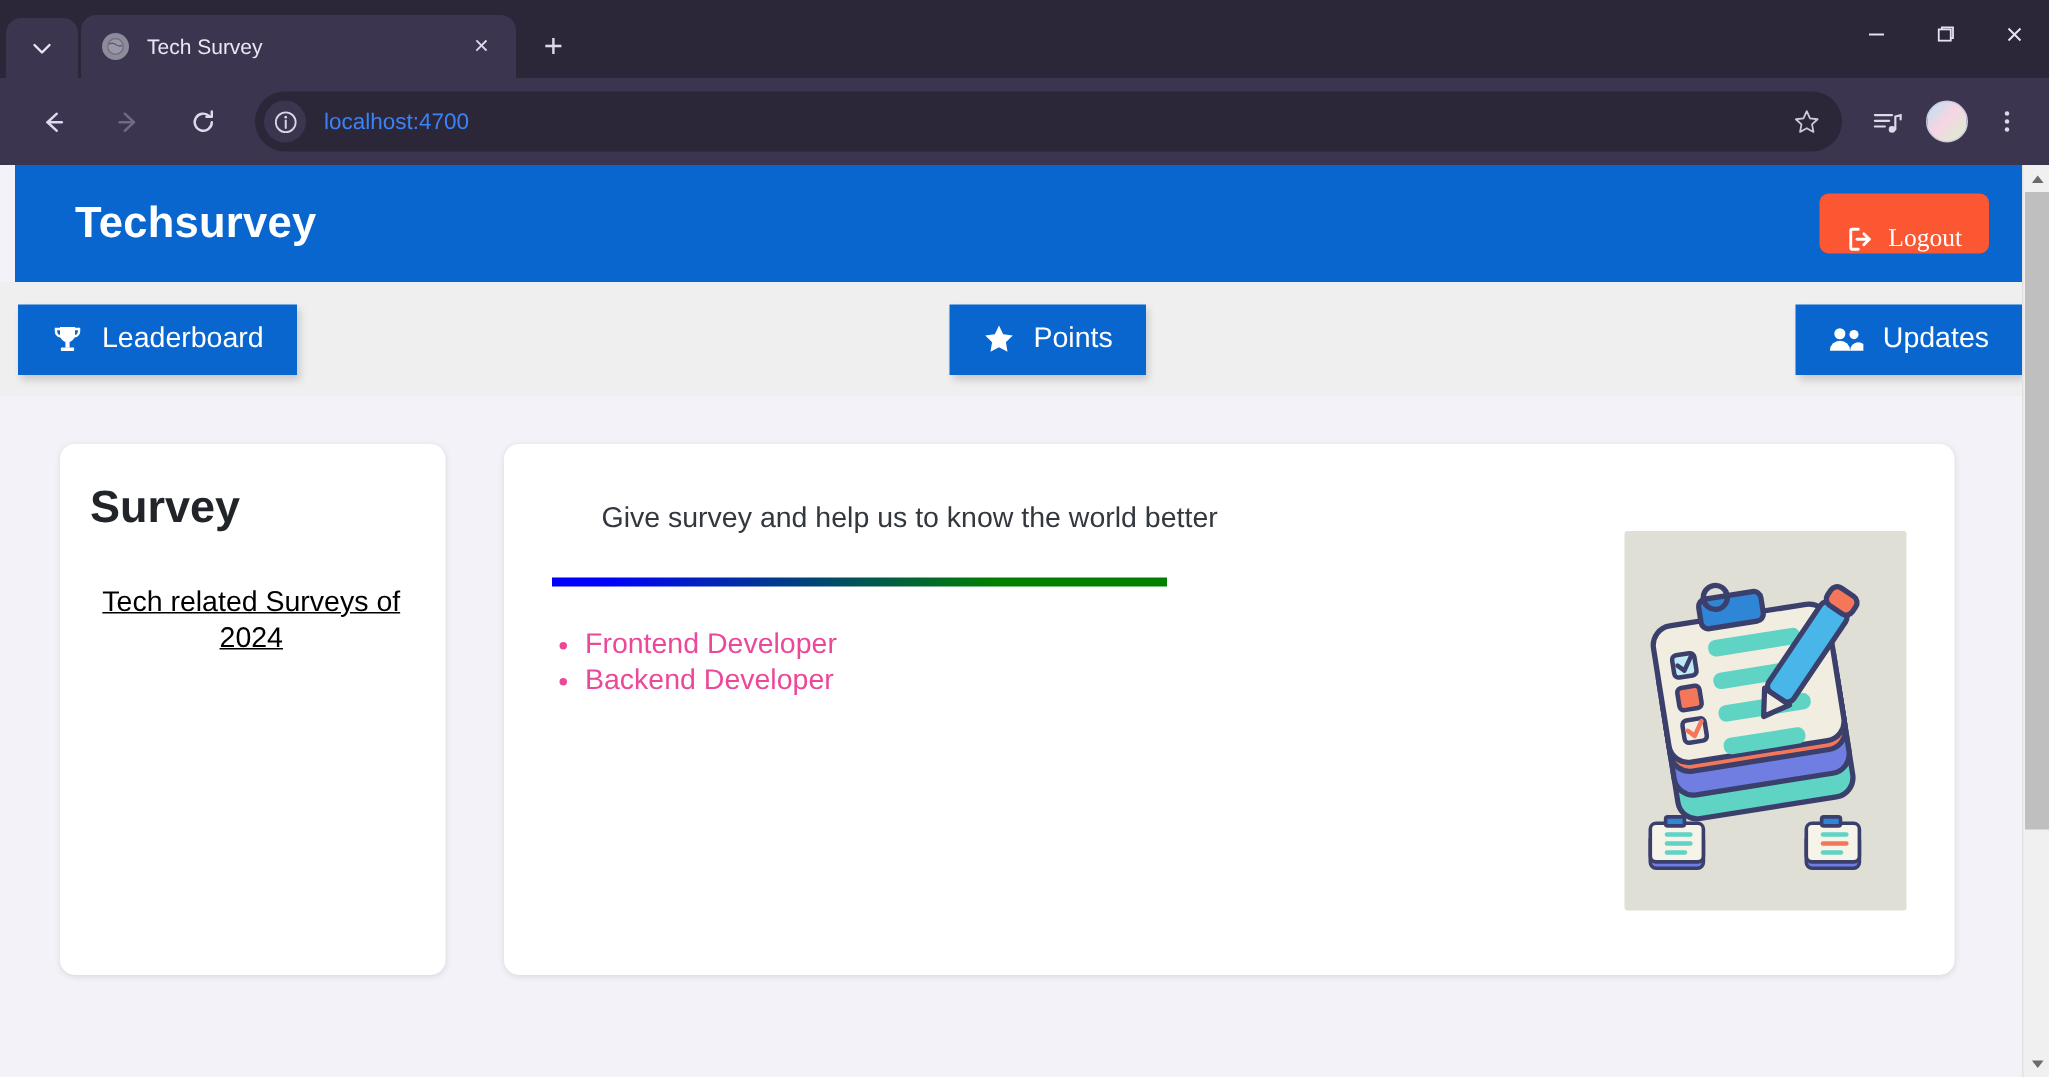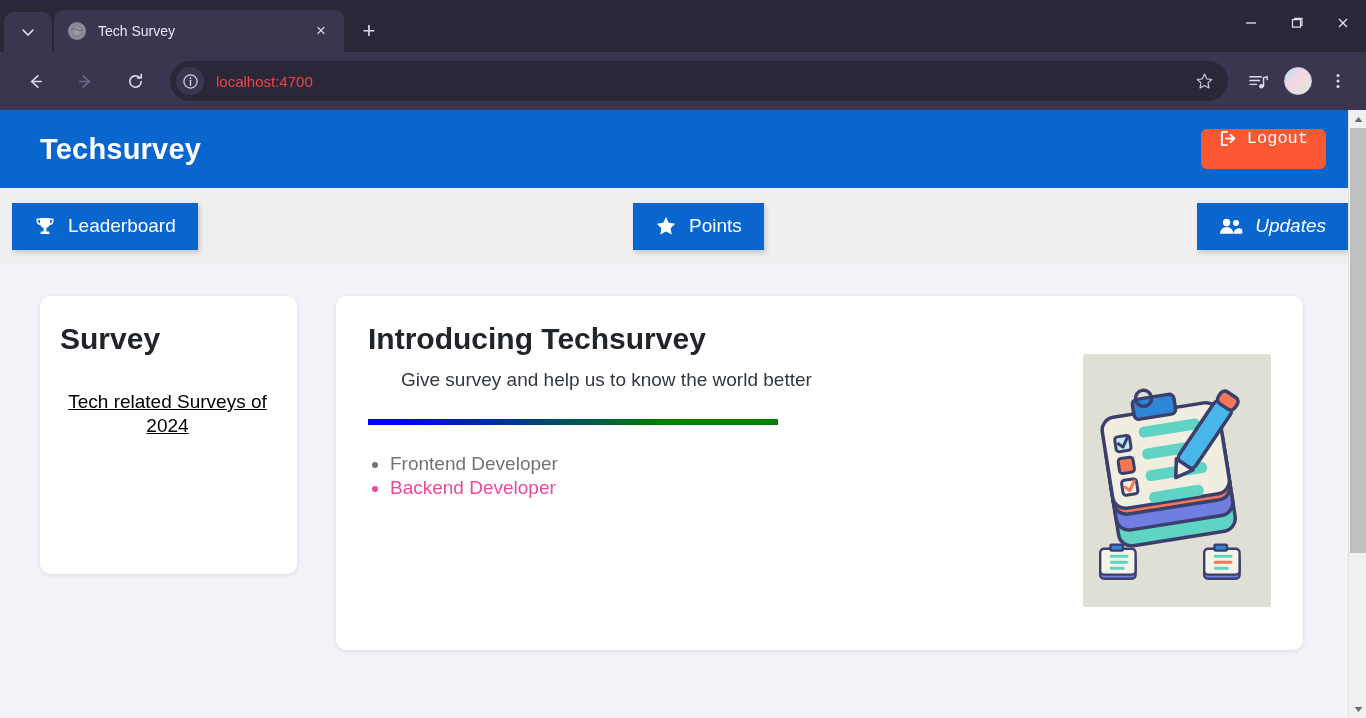--- a/index.html
+++ b/index.html
@@ -73,21 +73,21 @@
     flex: 1; height: 40px; background: #2b2739; border-radius: 20px;
     display: flex; align-items: center; padding: 0 8px 0 6px;
     margin: 0 8px 0 10px;
   }
   .site-info {
     width: 28px; height: 28px; border-radius: 50%;
     background: #3b3550; display: flex;
     align-items: center; justify-content: center;
     color: #d8d4e6; margin-right: 12px; cursor: pointer;
   }
-  .url-text { color: #ef4444; font-size: 15px; flex: 1; }
+  .url-text { color: #3b82f6; font-size: 15px; flex: 1; }
   .star-btn {
     width: 32px; height: 32px; display: flex;
     align-items: center; justify-content: center;
     color: #cdc9dd; cursor: pointer;
   }
   .tb-icon {
     width: 36px; height: 36px; margin-left: 4px;
     display: flex; align-items: center; justify-content: center;
     color: #dedaeb; cursor: pointer;
   }
@@ -103,49 +103,50 @@
     position: absolute; top: 110px; left: 0;
     width: 1366px; height: 608px;
     background: #f3f2f8; overflow: hidden;
   }
   .page { width: 1348px; height: 608px; position: relative; }
 
   .app-header {
     height: 78px; background: #0966ce;
     display: flex; align-items: center; justify-content: space-between;
     padding: 0 22px 0 40px;
+    margin-left: 10px;
   }
   .brand { color: #ffffff; font-size: 29px; font-weight: bold; letter-spacing: .2px; }
   .logout-btn {
     background: #fb5732; color: #fff; border: none; border-radius: 6px;
     height: 40px; padding: 0 18px; font-size: 17px;
-    display: flex; align-items: flex-start; gap: 9px;
-    cursor: pointer; font-family: Liberation Mono, monospace;
+    display: flex; align-items: flex-end; gap: 9px;
+    cursor: pointer; font-family: Liberation Serif, serif;
   }
 
   .nav-strip {
     height: 76px; background: #efefef;
     display: flex; align-items: center; position: relative;
   }
   .navbtn {
     background: #0966ce; color: #fff; border: none;
     height: 47px; padding: 0 22px; font-size: 19px;
     display: flex; align-items: center; gap: 12px; cursor: pointer;
     box-shadow: 2px 3px 5px rgba(0,0,0,.16);
     font-family: inherit; position: absolute;
   }
   .navbtn.leaderboard { left: 12px; }
   .navbtn.points { left: 633px; }
-  .navbtn.updates { right: 0px; font-style: italic; }
+  .navbtn.updates { right: 0px; }
 
   .content { padding: 36px 0 0 0; position: relative; }
 
   .survey-card {
     position: absolute; left: 40px; top: 308px - 186px;
-    width: 257px; height: 278px;
+    width: 257px; height: 354px;
     background: #fff; border-radius: 10px;
     box-shadow: 0 1px 4px rgba(0,0,0,.10);
     padding: 26px 22px 16px 20px;
   }
   .survey-title { font-size: 30px; font-weight: bold; color: #212529; }
   .survey-link {
     display: inline-block; margin-top: 34px;
     font-size: 19px; color: #000; text-decoration: underline;
     line-height: 1.25; cursor: pointer; text-align: center;
   }
@@ -160,21 +161,21 @@
   }
   .main-left { flex: 1; padding-right: 20px; }
   .intro-title { font-size: 30px; font-weight: bold; color: #212529; }
   .intro-sub { font-size: 19px; color: #32383e; margin-top: 13px; margin-left: 33px; }
   .grad-bar {
     width: 410px; height: 6px; margin-top: 28px;
     background: linear-gradient(to right, #0000ff 0%, #0000ff 8%, #008000 72%, #008000 100%);
   }
   .role-list { margin-top: 27px; padding-left: 22px; }
   .role-list li { font-size: 19px; line-height: 1.28; }
-  .role-frontend { color: #737373; }
+  .role-frontend { color: #ec4899; }
   .role-backend  { color: #ec4899; }
 
   .main-img {
     width: 188px; height: 253px; margin-top: 32px;
     background: #dfdfd6; border-radius: 2px;
     display: flex; align-items: center; justify-content: center;
     flex: 0 0 188px;
   }
 
   
@@ -339,21 +340,20 @@
 
       <div class="content">
 
         <div class="survey-card" style="top:32px;">
           <div class="survey-title">Survey</div>
           <a class="survey-link">Tech related Surveys of 2024</a>
         </div>
 
         <div class="main-card" style="top:32px;">
           <div class="main-left">
-            <div class="intro-title">Introducing Techsurvey</div>
             <div class="intro-sub">Give survey and help us to know the world better</div>
             <div class="grad-bar"></div>
             <ul class="role-list">
               <li class="role-frontend">
                 <span>Frontend Developer</span>
               </li>
               <li class="role-backend">
                 <span>Backend Developer</span>
               </li>
             </ul>

